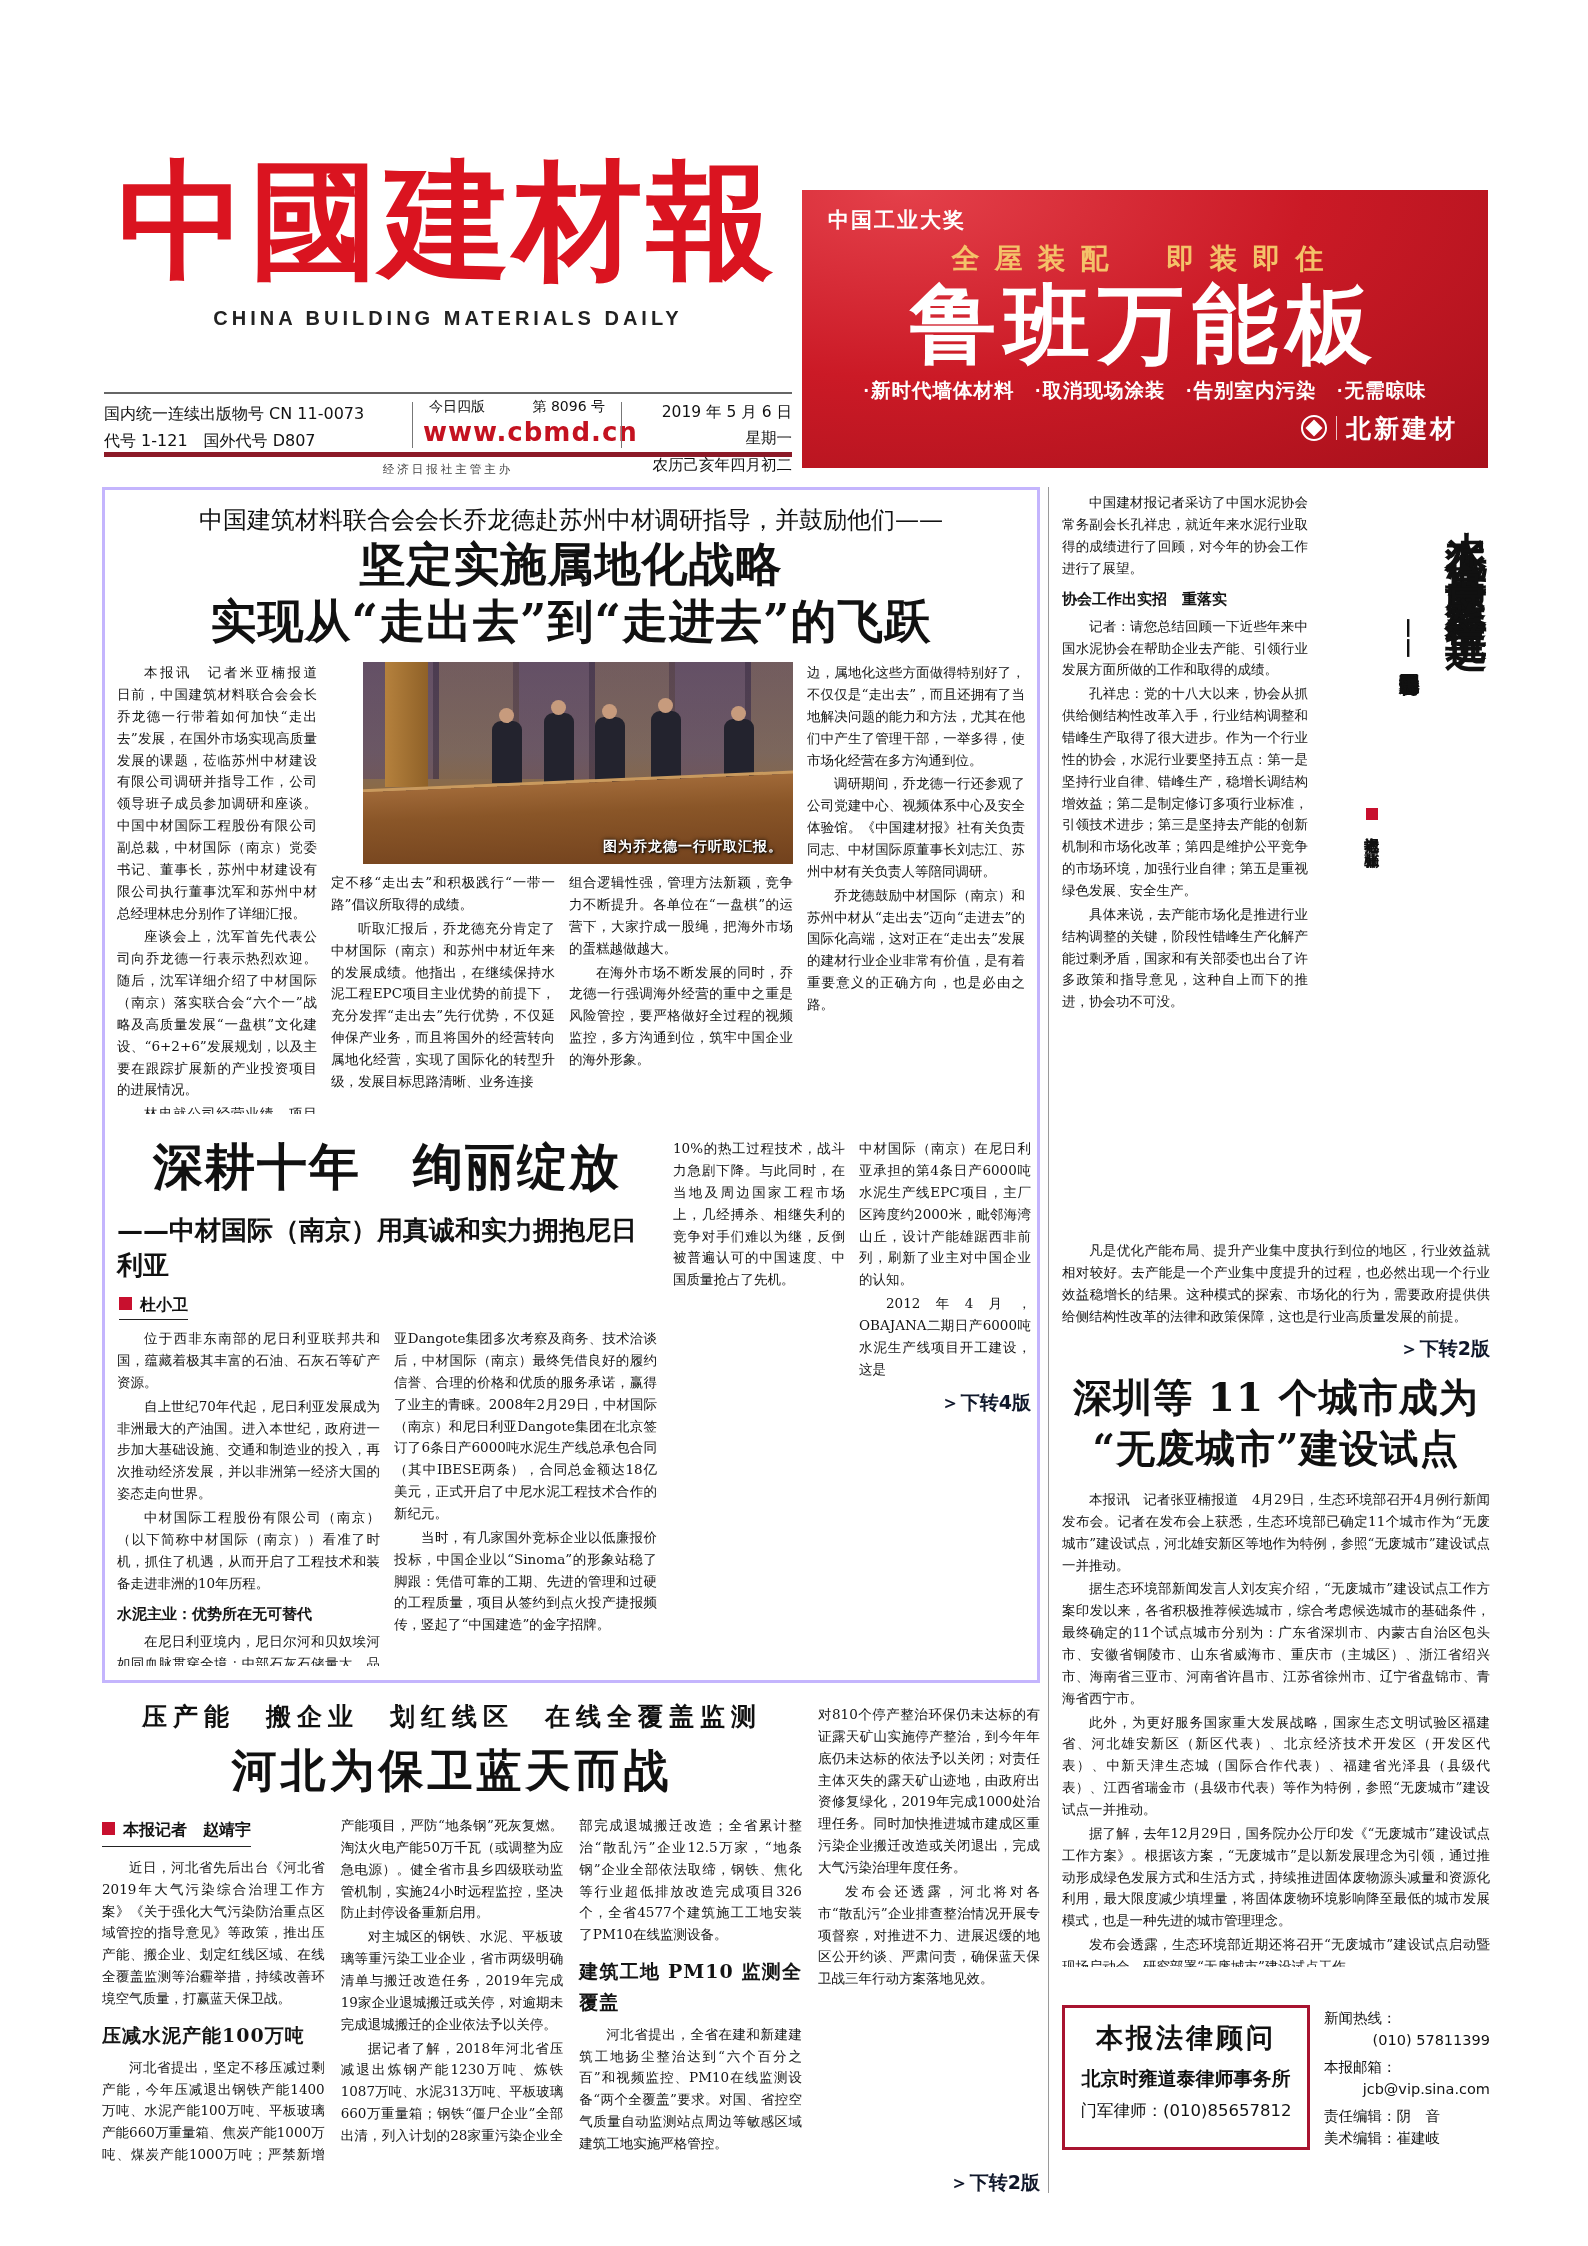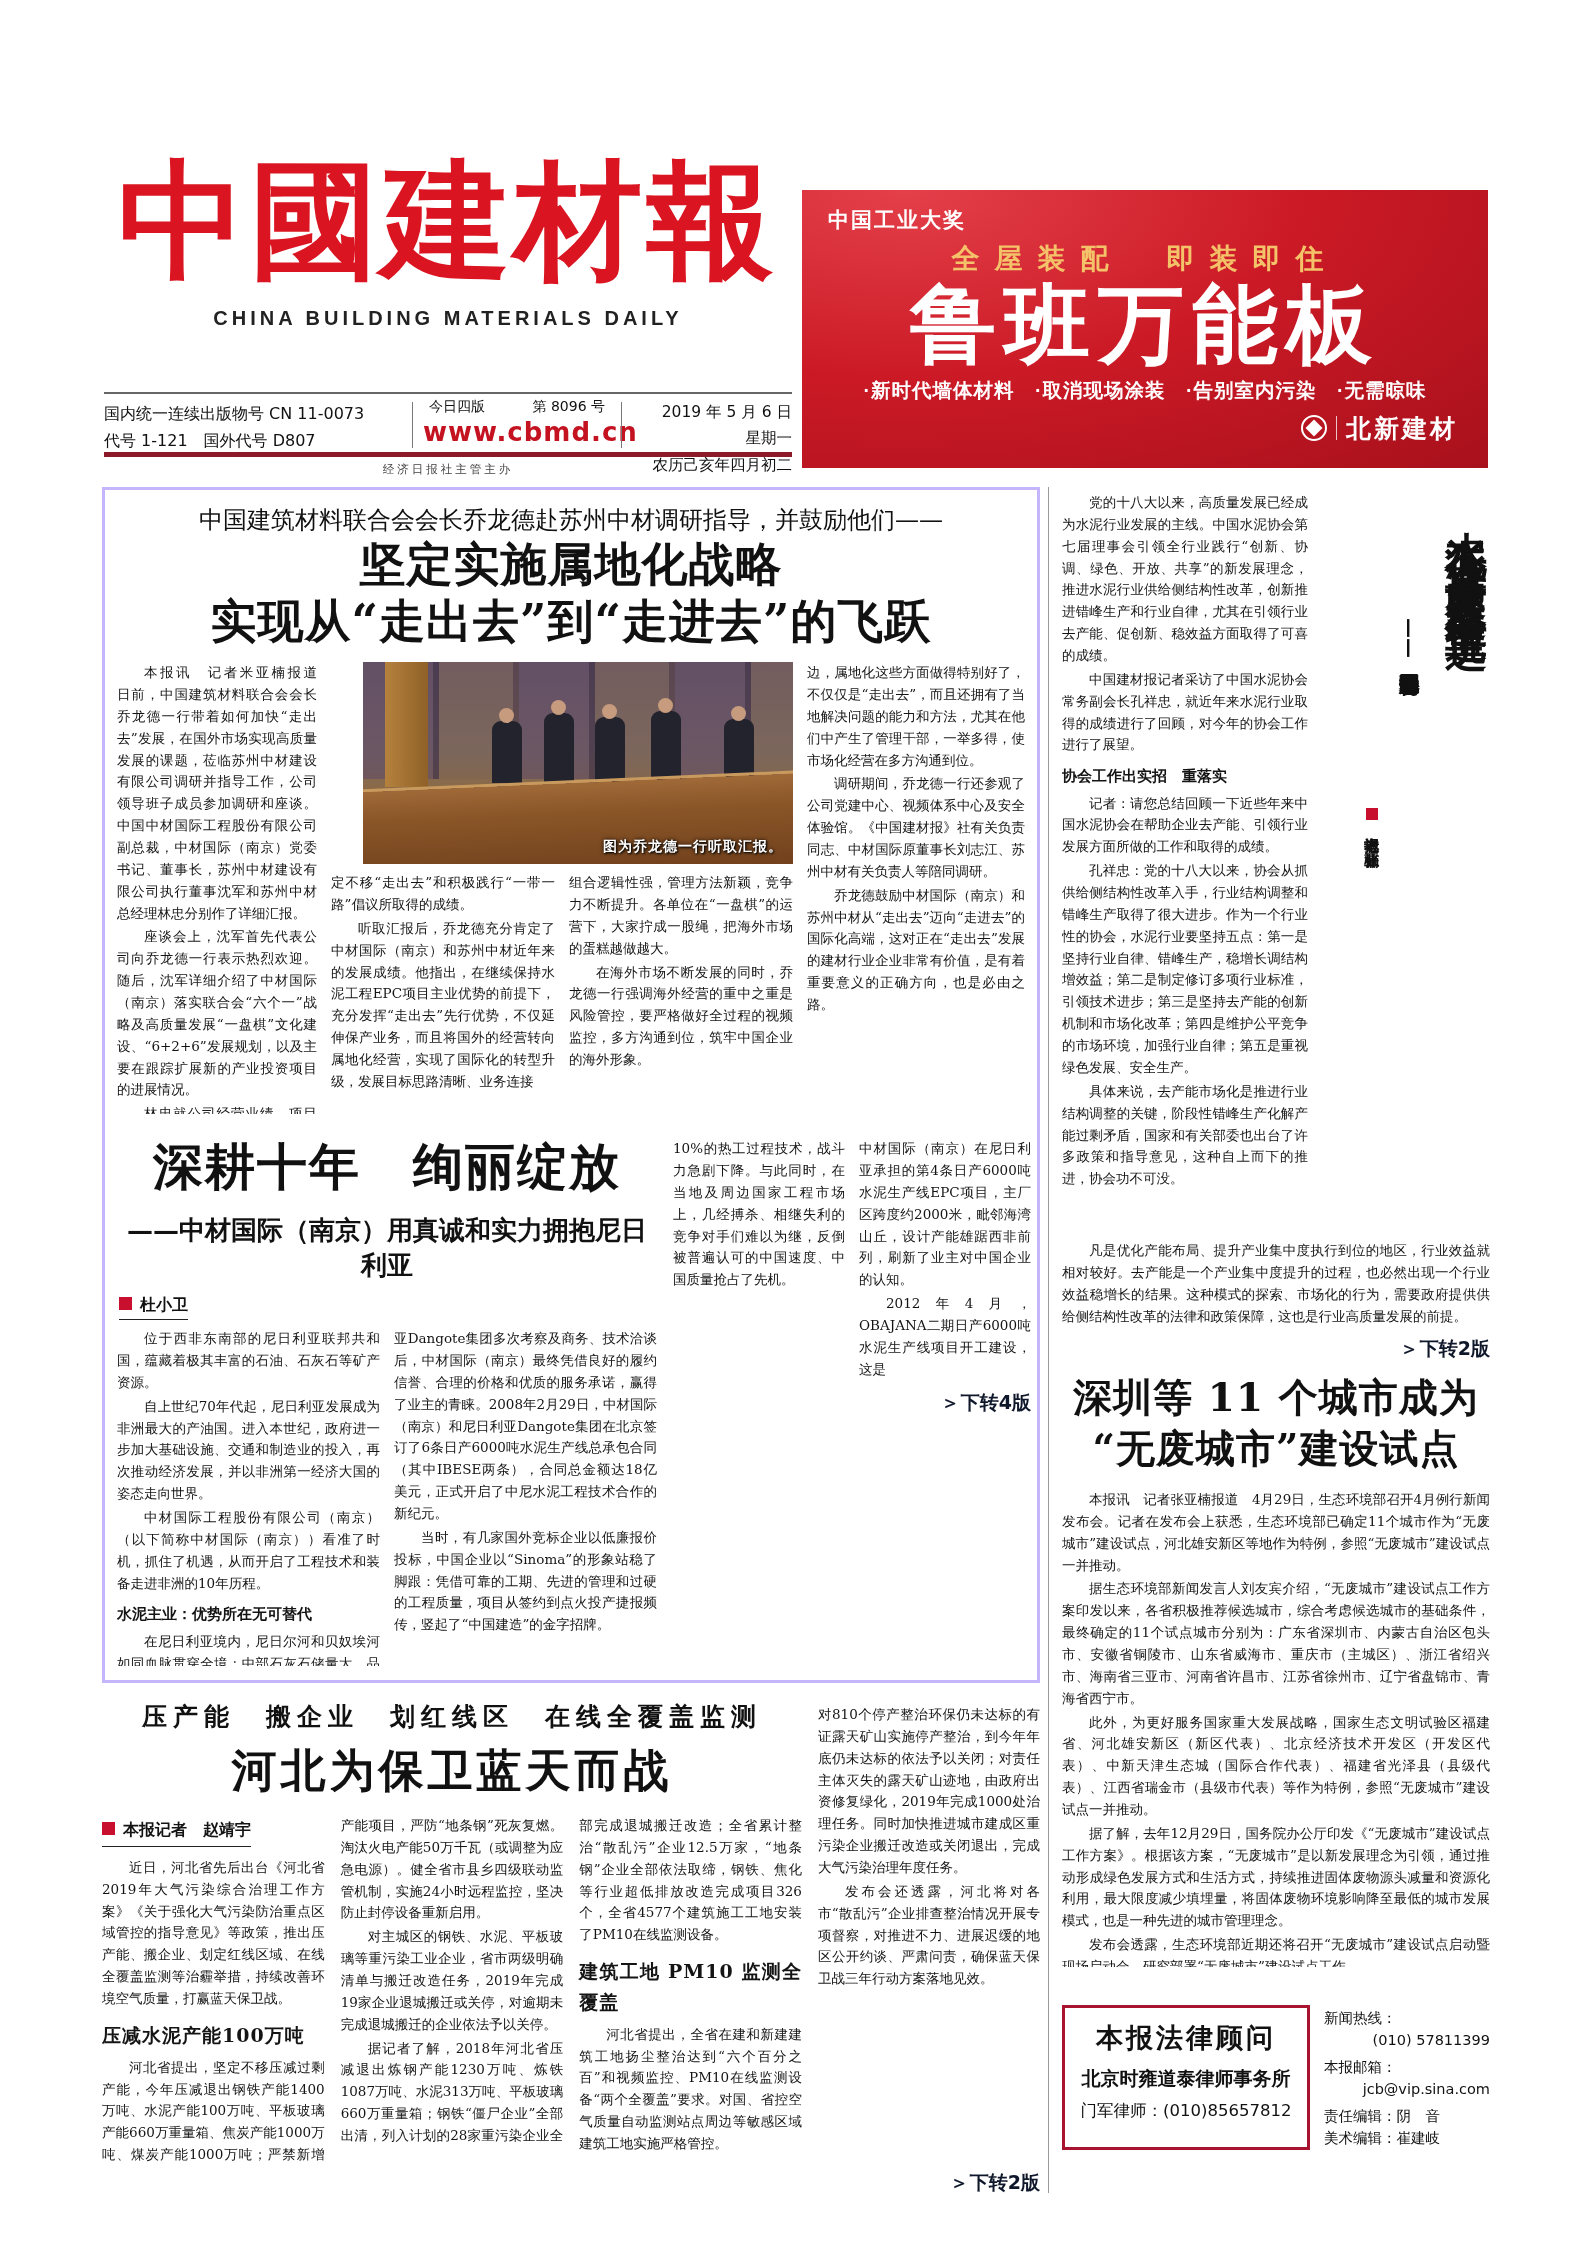--- a/index.html
+++ b/index.html
@@ -77,21 +77,21 @@
     clip-path:polygon(0 100%,0 30%,20% 30%,20% 0,80% 0,80% 30%,100% 30%,100% 100%);}
   .s-chim1{position:absolute;left:79%;bottom:26%;width:9px;height:94px;background:#808990;}
   .s-chim2{position:absolute;left:87%;bottom:26%;width:7px;height:62px;background:#8a939a;}
   .s-band{position:absolute;left:0;right:0;bottom:24.5%;height:9px;background:#6e7a80;}
   .p2-green{position:absolute;left:0;right:0;bottom:0;height:25%;background:linear-gradient(180deg,#8fae62,#5d7c3a 40%,#3e5c28);}
   .photo2 .photo-cap{color:#fff6d4;}
   
   .a2{display:flex;gap:16px;margin-top:16px;height:536px;}
   .a2-left{width:540px;display:flex;flex-direction:column;}
   .a2-title{font-size:50px;font-weight:bold;text-align:center;letter-spacing:2px;margin-top:4px;}
-  .a2-sub{font-size:26px;font-weight:bold;margin-top:12px;text-align:center;}
+  .a2-sub{font-size:26px;font-weight:bold;margin-top:12px;text-align:left;}
   .a2-byline{margin:12px 0 8px 2px;}
   .a2-leftcols{display:flex;gap:14px;flex:1;overflow:hidden;}
   .a2-leftcols .lc{width:263px;height:100%;}
   .a2-right{flex:1;display:flex;flex-direction:row;}
   .a2-rightcols{display:flex;gap:14px;flex:1;margin-top:8px;overflow:hidden;}
   .a2-rightcols .rc{width:172px;height:100%;}
   
   .a3{position:absolute;left:102px;top:1700px;width:938px;height:496px;display:flex;gap:16px;}
   .a3-left{width:700px;}
   .a3-kicker{text-align:center;font-weight:bold;font-size:25px;letter-spacing:6px;}
@@ -282,21 +282,20 @@
         <span class="jump-arrow">＞</span><span>下转2版</span>
       </div>
     </div>
   </div>
 
   <div class="divider-v"></div>
 
   <div class="r1">
     <div class="r1-top">
       <div class="r1-text bt">
-        <p>党的十八大以来，高质量发展已经成为水泥行业发展的主线。中国水泥协会第七届理事会引领全行业践行“创新、协调、绿色、开放、共享”的新发展理念，推进水泥行业供给侧结构性改革，创新推进错峰生产和行业自律，尤其在引领行业去产能、促创新、稳效益方面取得了可喜的成绩。</p>
         <p>中国建材报记者采访了中国水泥协会常务副会长孔祥忠，就近年来水泥行业取得的成绩进行了回顾，对今年的协会工作进行了展望。</p>
         <div class="subh">协会工作出实招　重落实</div>
         <p>记者：请您总结回顾一下近些年来中国水泥协会在帮助企业去产能、引领行业发展方面所做的工作和取得的成绩。</p>
         <p>孔祥忠：党的十八大以来，协会从抓供给侧结构性改革入手，行业结构调整和错峰生产取得了很大进步。作为一个行业性的协会，水泥行业要坚持五点：第一是坚持行业自律、错峰生产，稳增长调结构增效益；第二是制定修订多项行业标准，引领技术进步；第三是坚持去产能的创新机制和市场化改革；第四是维护公平竞争的市场环境，加强行业自律；第五是重视绿色发展、安全生产。</p>
         <p>具体来说，去产能市场化是推进行业结构调整的关键，阶段性错峰生产化解产能过剩矛盾，国家和有关部委也出台了许多政策和指导意见，这种自上而下的推进，协会功不可没。</p>
       </div>
       <div class="r1-vert">
         <div class="r1-title">水泥行业高质量发展之路任重道远</div>
         <div class="r1-sub">——访中国水泥协会常务副会长孔祥忠</div>
         <div class="r1-byline">本报记者　张亚楠</div>

